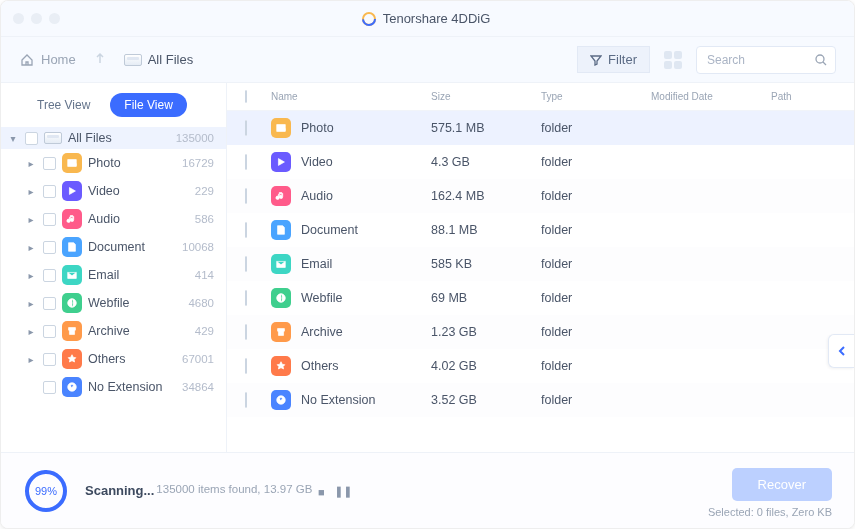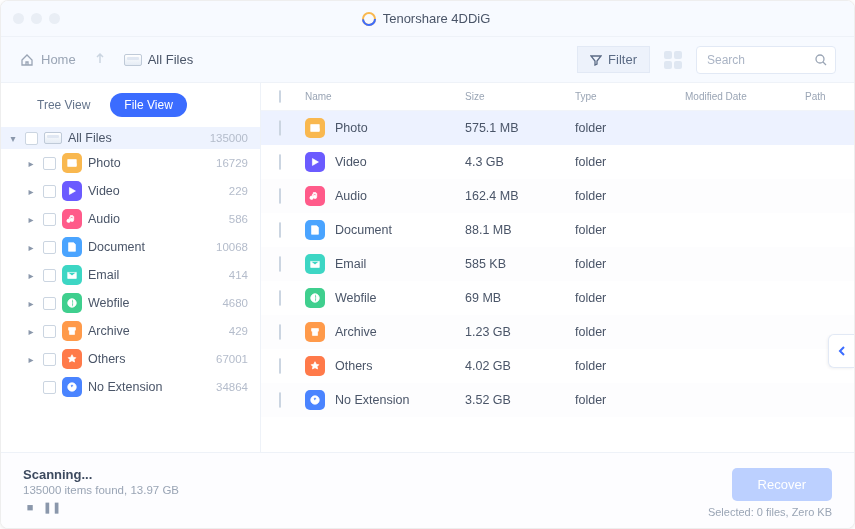--- a/index.html
+++ b/index.html
@@ -18,21 +18,21 @@
   .disk-icon:after{content:"";position:absolute;left:2px;right:2px;top:2px;height:3px;background:#e0e7f2;border-radius:1px;}
   .spacer { flex:1; }
   .filter-btn { display:flex; align-items:center; gap:6px; background:#edf2fb; border:1px solid #e2e9f5; border-radius:0; padding:5px 12px; color:#5b6b85; cursor:pointer; }
   .grid-icon { width:18px; height:18px; display:grid; grid-template-columns:1fr 1fr; grid-template-rows:1fr 1fr; gap:2px; cursor:pointer; }
   .grid-icon span{background:#dfe7f2;border-radius:2px;}
   .search-wrap { position:relative; }
   .search-input { width:140px; height:28px; border:1px solid #e2e9f5; border-radius:4px; background:#fff; padding:0 28px 0 10px; font-size:12px; color:#4a5568; }
   .search-input::placeholder{color:#aab4c5;}
   .search-icon-r { position:absolute; right:8px; top:50%; transform:translateY(-50%); color:#9aa5b5; }
   .body { flex:1; display:flex; overflow:hidden; background:#fff; }
-  .sidebar { width:260px; border-right:1px solid #eef2f8; padding:10px 0; overflow:auto; }
+  .sidebar { width:226px; border-right:1px solid #eef2f8; padding:10px 0; overflow:auto; }
   .view-toggle { display:flex; gap:6px; padding:0 14px 10px 22px; }
   .view-tab { padding:5px 14px; border-radius:14px; font-size:12px; cursor:pointer; color:#64748b; }
   .view-tab.active { background:#3b6cff; color:#fff; }
   .tree-row { display:flex; align-items:center; padding:4px 12px 4px 6px; gap:6px; cursor:pointer; }
   .tree-row.root { background:#eef3fe; }
   .caret { width:12px; text-align:center; color:#8a97ab; font-size:10px; }
   .cbx { width:13px; height:13px; border:1px solid #cbd5e1; border-radius:2px; background:#fff; flex-shrink:0; cursor:pointer; }
   .ficon { width:20px; height:20px; border-radius:5px; display:flex; align-items:center; justify-content:center; flex-shrink:0; }
   .ficon svg { width:12px; height:12px; }
   .tree-label { flex:1; color:#4a5568; font-size:12.5px; }
@@ -47,21 +47,21 @@
   .col-type { flex:0 0 110px; }
   .col-mod { flex:0 0 120px; }
   .col-path { flex:1; }
   .trow { display:flex; align-items:center; padding:7px 18px; font-size:12.5px; color:#4a5568; }
   .trow:nth-child(odd){ background:#fdfdfe; }
   .trow.sel { background:#edf2ff; }
   .footer { height:76px; border-top:1px solid #eef2f8; background:#fdfdff; display:flex; align-items:center; padding:0 22px; gap:16px; position:relative; }
   .progress-ring { width:46px; height:46px; position:relative; }
   .progress-ring svg { transform:rotate(-90deg); }
   .progress-text { position:absolute; inset:0; display:flex; align-items:center; justify-content:center; font-size:11px; color:#3b6cff; }
-  .scan-block { display:flex; flex-direction:column; gap:2px; }
+  .scan-block { display:flex; flex-direction:row; gap:2px; }
   .scan-title { font-weight:600; font-size:13px; color:#3d4a5f; }
   .scan-sub { font-size:11.5px; color:#9aa5b5; }
   .scan-ctrl { display:flex; gap:8px; margin-top:2px; }
   .ctrl-btn { width:14px; height:14px; display:flex; align-items:center; justify-content:center; color:#8a97ab; cursor:pointer; font-size:11px; }
   .recover-btn { margin-left:auto; background:#bcd0ff; color:#fff; border:none; border-radius:5px; padding:9px 26px; font-size:13px; cursor:pointer; margin-top:-12px; }
   .sel-text { position:absolute; right:22px; bottom:10px; font-size:11px; color:#9aa5b5; }
   .preview-handle { position:absolute; right:0; bottom:84px; width:26px; height:34px; background:#fff; border:1px solid #e2e9f5; border-right:none; border-radius:6px 0 0 6px; display:flex; align-items:center; justify-content:center; color:#3b6cff; cursor:pointer; box-shadow:-1px 1px 3px rgba(0,0,0,0.05); }
   .main-area { position:relative; flex:1; display:flex; overflow:hidden; }
 </style>
 </head>
@@ -389,20 +389,27 @@
       </div>
     </div>
     <div class="preview-handle">
       <svg width="10" height="12" viewBox="0 0 10 12" fill="none" stroke="#3b6cff" stroke-width="2">
           <path d="M7 2L3 6l4 4"></path>
         </svg>
     </div>
   </div>
 
   <div class="footer">
+    <div class="progress-ring">
+      <svg width="46" height="46" viewBox="0 0 46 46">
+        <circle cx="23" cy="23" r="19" fill="none" stroke="#e8eefb" stroke-width="4"></circle>
+        <circle cx="23" cy="23" r="19" fill="none" stroke="#3b6cff" stroke-width="4" stroke-dasharray="118 120" stroke-linecap="round"></circle>
+      </svg>
+      <div class="progress-text">99%</div>
+    </div>
     <div class="scan-block">
       <div class="scan-title">Scanning...</div>
       <div class="scan-sub">135000 items found, 13.97 GB</div>
       <div class="scan-ctrl">
         <span class="ctrl-btn">■</span>
         <span class="ctrl-btn">❚❚</span>
       </div>
     </div>
     <button class="recover-btn">Recover</button>
     <div class="sel-text">Selected: 0 files, Zero KB</div>

